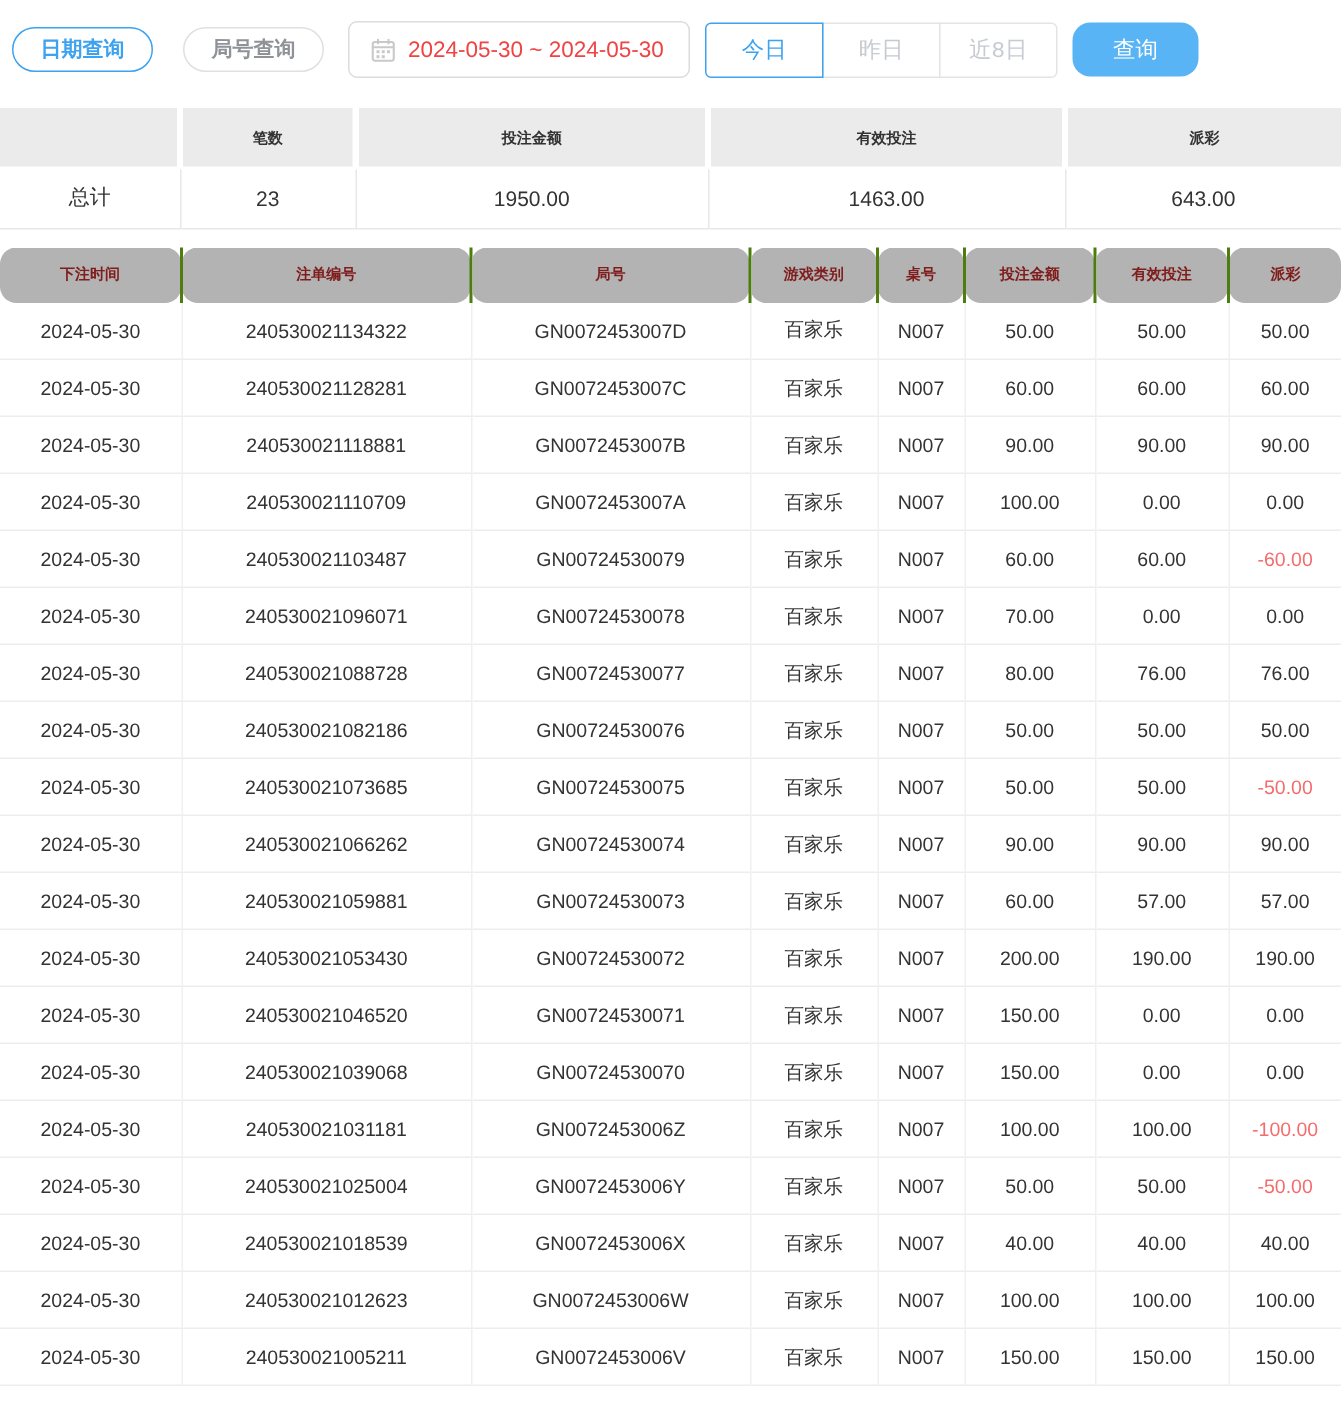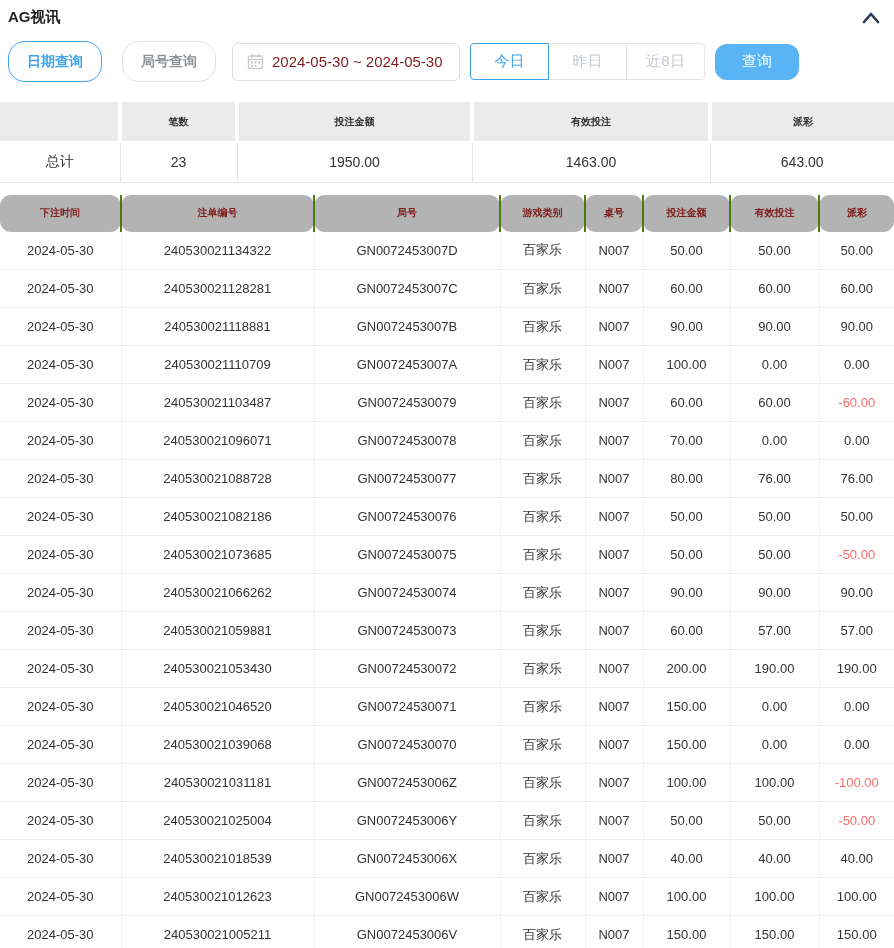--- a/index.html
+++ b/index.html
@@ -19,28 +19,28 @@
   .page{width:894px;height:948px;overflow:hidden;background:#fff;}
 
   
   .titlebar{display:flex;align-items:center;justify-content:space-between;padding:8px 10px 0 8px;}
   .titlebar h1{font-size:15px;font-weight:bold;color:#222;}
   .chevron{cursor:pointer;display:inline-flex;margin-right:4px;}
 
   
   .filterbar{display:flex;align-items:center;margin-top:14px;padding-left:4px;}
   button{font-family:inherit;background:#fff;cursor:pointer;}
-  .pill{height:41px;padding:0 18px;border:1px solid #e0e0e0;border-radius:17px;
+  .pill{height:30px;padding:0 18px;border:1px solid #e0e0e0;border-radius:17px;
         color:var(--muted);font-size:14px;font-weight:bold;margin-left:4px;}
   .pill.active{border-color:var(--accent);color:var(--accent);}
   .pill + .pill{margin-left:20px;font-weight:bold;}
   .datebox{height:38px;margin-left:16px;border:1px solid #dcdcdc;border-radius:6px;
         display:flex;align-items:center;padding:0 14px;min-width:228px;cursor:pointer;}
   .datebox .cal{display:inline-flex;margin-right:8px;}
-  .datebox .val{font-size:15px;color:#7f1d1d;}
+  .datebox .val{font-size:15px;color:#ef4444;}
   .btngroup{display:flex;margin-left:10px;}
   .seg{height:37px;width:79px;border:1px solid #e4e4e4;color:var(--disabled);
        font-size:15px;margin-left:-1px;position:relative;font-family:Liberation Mono, monospace;}
   .seg:first-child{border-radius:4px 0 0 4px;margin-left:0;}
   .seg:last-child{border-radius:0 4px 4px 0;}
   .seg.active{border-color:var(--accent);color:var(--accent);z-index:1;}
   .primary{height:36px;width:84px;margin-left:10px;background:var(--accent-solid);
        border:none;border-radius:12px;color:#fff;font-size:15px;}
 
   
@@ -62,28 +62,20 @@
   .main td + td{border-left:1px solid #f0f0f0;}
   .main td.neg{color:var(--neg);margin-top:48px;}
   .c1{width:121px}.c2{width:193px}.c3{width:186px}.c4{width:85px}
   .c5{width:58px}.c6{width:87px}.c7{width:89px}.c8{width:75px}
 </style>
 </head>
 <body>
 
 <div class="page">
 
-  <div class="titlebar">
-    <h1>AG视讯</h1>
-    <span class="chevron">
-      <svg width="18" height="14" viewBox="0 0 18 14">
-        <polyline points="2,11 9,3 16,11" fill="none" stroke="#2b3950" stroke-width="2.6" stroke-linecap="round" stroke-linejoin="round"></polyline>
-      </svg>
-    </span>
-  </div>
 
   <div class="filterbar">
     <button class="pill active">日期查询</button>
     <button class="pill">局号查询</button>
     <div class="datebox">
       <span class="cal">
         <svg width="17" height="17" viewBox="0 0 17 17">
           <rect x="1.5" y="3" width="14" height="12.5" rx="1.5" fill="none" stroke="#c9c9c9" stroke-width="1.4"></rect>
           <line x1="5" y1="1" x2="5" y2="4.5" stroke="#c9c9c9" stroke-width="1.4"></line>
           <line x1="12" y1="1" x2="12" y2="4.5" stroke="#c9c9c9" stroke-width="1.4"></line>

